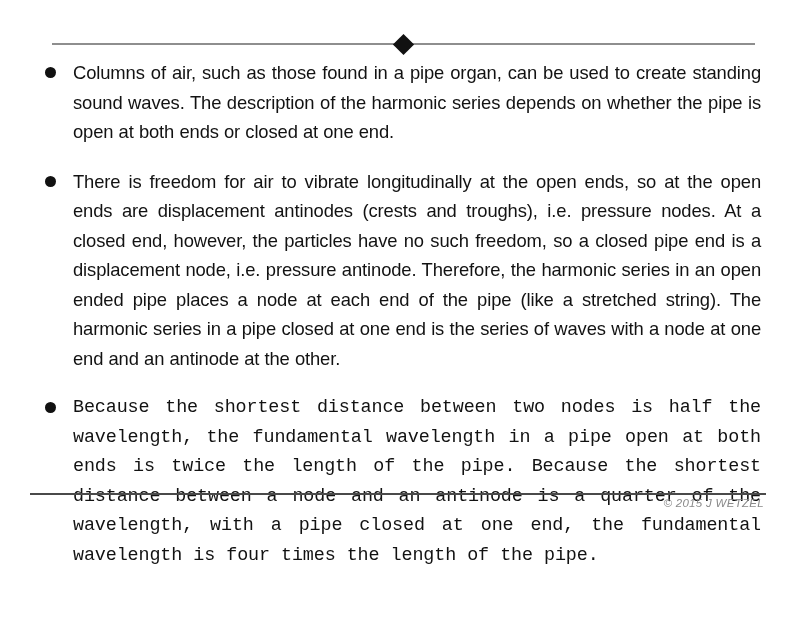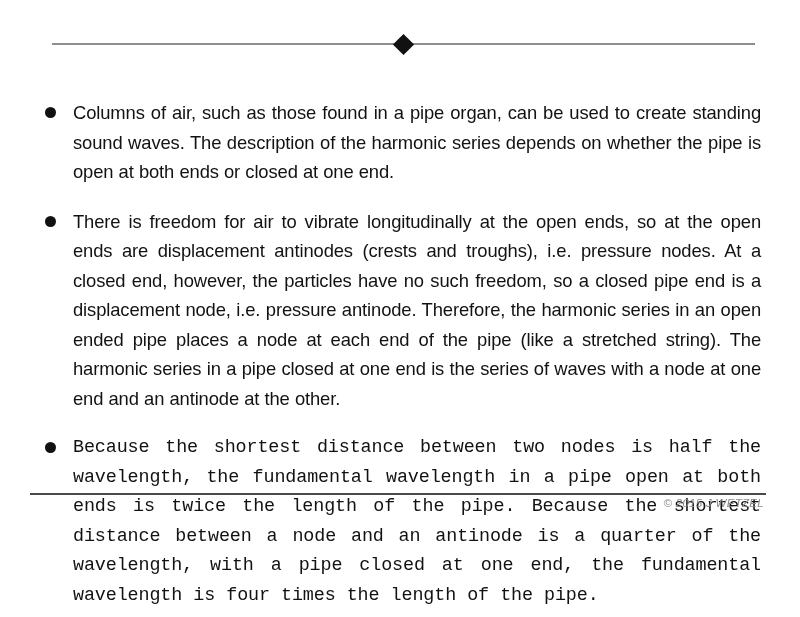--- a/index.html
+++ b/index.html
@@ -49,21 +49,20 @@
     background: #111111;
     transform: rotate(45deg);
   }
 
   
   .content {
     position: absolute;
     left: 45px;
     top: 58px;
     width: 716px;
-    margin-top: 40px;
   }
 
   .bullet-item {
     position: relative;
     padding-left: 28px;
     margin-bottom: 20px;
   }
   .bullet-item:last-child { margin-bottom: 0; font-family: Liberation Mono, monospace; }
 
   .bullet-dot {

